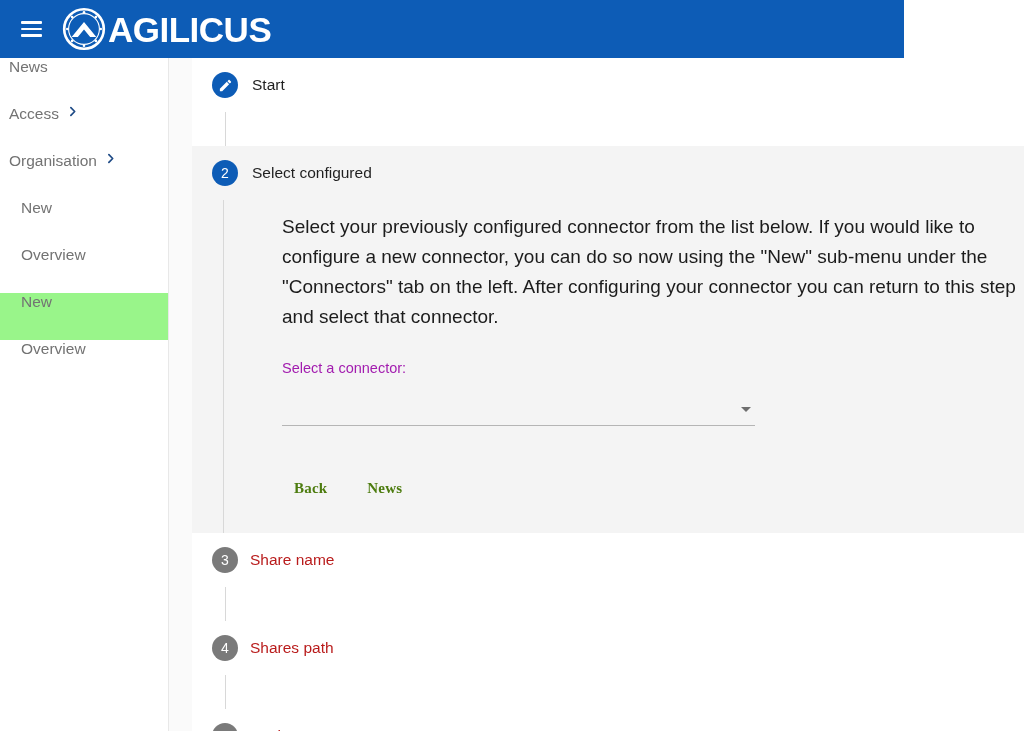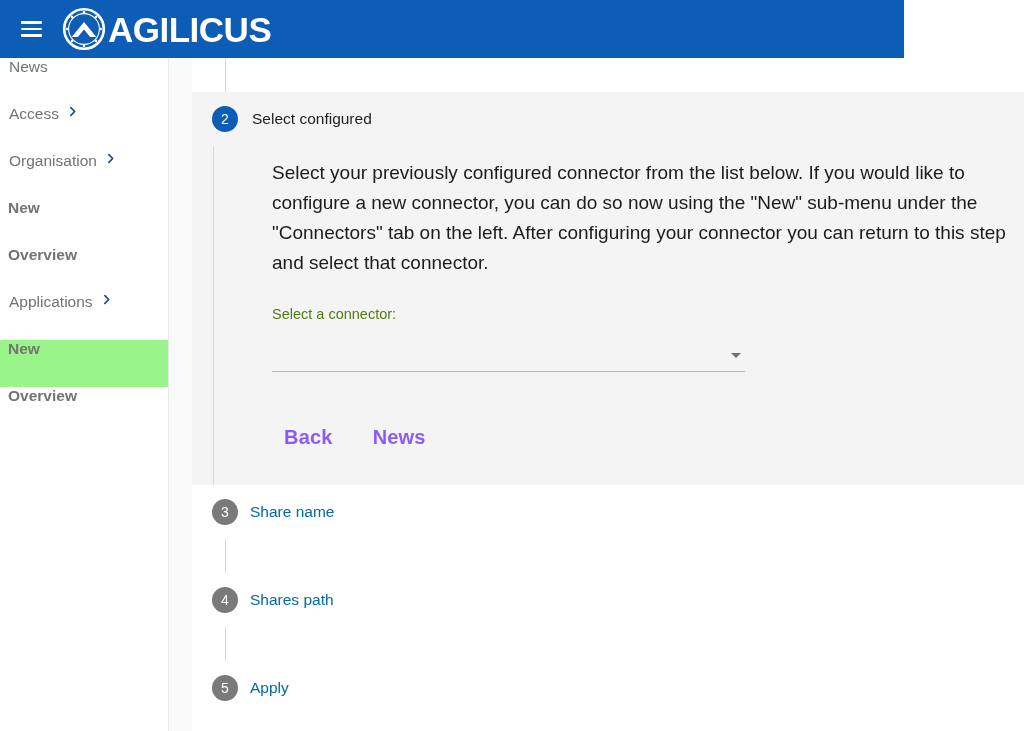--- a/index.html
+++ b/index.html
@@ -69,21 +69,21 @@
   .nav-item {
     display: flex;
     align-items: flex-start;
     height: 47px;
     padding-left: 9px;
     font-size: 15.5px;
     color: #737373;
     cursor: pointer;
     white-space: nowrap;
   }
-  .nav-item.sub { padding-left: 8px; font-weight: bold; }
+  .nav-item.sub { padding-left: 21px; }
   .nav-item.active { background: #99f58a; }
   .nav-label { font-size: 15.5px; }
   .chev {
     margin-left: 7px;
     width: 13px; height: 13px;
     flex: 0 0 auto;
     display: inline-block;
   }
   .chev svg { display: block; }
 
@@ -132,48 +132,48 @@
   }
   .step-circle.done   { background: #0d5cb6; }
   .step-circle.active { background: #0d5cb6; }
   .step-circle.idle   { background: #7a7a7a; }
 
   .step-title {
     margin-left: 14px;
     font-size: 15.5px;
     color: #1f1f1f;
   }
-  .step-title.muted { color: #0369a1; margin-left: 12px; }
+  .step-title.muted { color: #b91c1c; margin-left: 12px; }
 
   .step-body {
     position: relative;
     padding: 0 7px 0 58px;
     border-left: 1px solid #d8d8d8;
-    margin-left: 21px;
+    margin-left: 31px;
   }
   .step-connector {
     width: 1px;
     height: 34px;
     background: #d8d8d8;
     margin-left: 33px;
   }
 
   .body-text {
     font-size: 19px;
     line-height: 30px;
     color: #1c1c1c;
     width: 762px;
     padding-top: 12px;
     padding-bottom: 4px;
   }
 
   .field-block { padding-top: 24px; }
   .field-label {
     font-size: 14.5px;
-    color: #4d7c0f;
+    color: #a21caf;
     margin-bottom: 20px;
   }
   .select-line {
     position: relative;
     width: 473px;
     height: 30px;
     border-bottom: 1px solid #b5b5b5;
     cursor: pointer;
   }
   .select-value {
@@ -194,24 +194,24 @@
   .btn-row {
     display: flex;
     align-items: center;
     gap: 16px;
     padding-top: 46px;
     padding-bottom: 28px;
   }
   .text-btn {
     background: transparent;
     border: none;
-    font-family: Liberation Sans, sans-serif;
-    font-size: 20px;
+    font-family: Liberation Serif, serif;
+    font-size: 15px;
     font-weight: 600;
-    color: #8b5cf6;
+    color: #4d7c0f;
     padding: 8px 12px;
     cursor: pointer;
     letter-spacing: 0.2px;
   }
 </style>
 </head>
 <body>
 
 <div class="app-header">
   <div class="hamburger">
@@ -263,47 +263,47 @@
 
 
   <div class="nav-item sub">
     <span class="nav-label">New</span>
   </div>
 
   <div class="nav-item sub">
     <span class="nav-label">Overview</span>
   </div>
 
-  <div class="nav-item">
-    <span class="nav-label">Applications</span>
-    <span class="chev">
-      <svg width="13" height="13" viewBox="0 0 24 24">
-          <path d="M9 5 l7 7 -7 7" fill="none" stroke="#1f4b86" stroke-width="3.2" stroke-linecap="round" stroke-linejoin="round"></path>
-        </svg>
-    </span>
-  </div>
 
 
   <div class="nav-item sub active">
     <span class="nav-label">New</span>
   </div>
 
   <div class="nav-item sub">
     <span class="nav-label">Overview</span>
   </div>
 
 
 </nav>
 
 <div class="content-gap"></div>
 
 <main class="content">
   <div class="stepper">
 
     <div class="step-row">
+      <div class="step-head">
+        <div class="step-circle done">
+          <svg width="15" height="15" viewBox="0 0 24 24">
+              <path d="M3 17.25V21h3.75L17.81 9.94l-3.75-3.75L3 17.25zM20.71 7.04a1 1 0 0 0 0-1.41l-2.34-2.34a1 1 0 0 0-1.41 0l-1.83 1.83 3.75 3.75 1.83-1.83z" fill="#ffffff"></path>
+            </svg>
+        </div>
+        <span class="step-title">Start</span>
+      </div>
       <div class="step-connector"></div>
     </div>
 
     <div class="step-row highlight">
       <div class="step-head">
         <div class="step-circle active">2</div>
         <span class="step-title">Select configured</span>
       </div>
 
       <div class="step-body">

